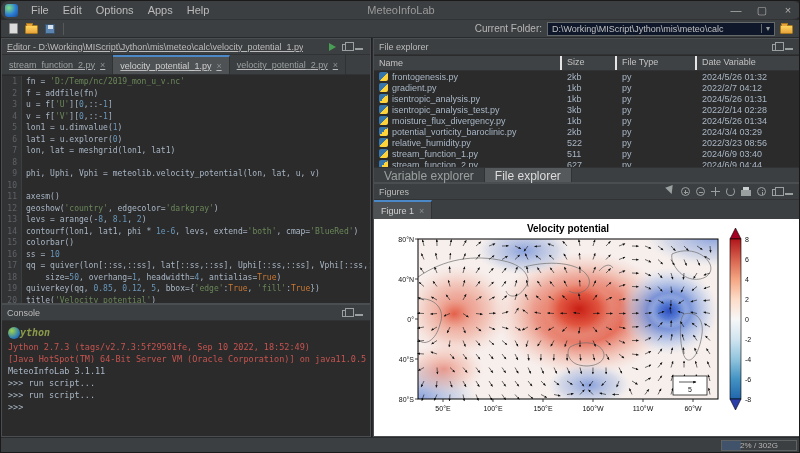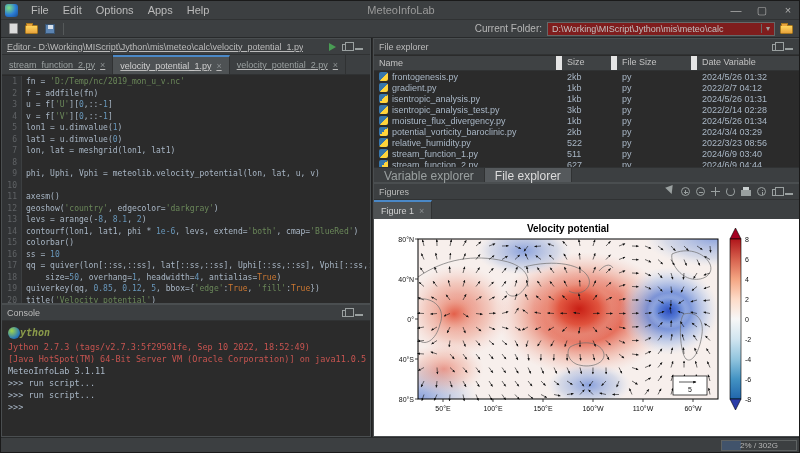--- a/index.html
+++ b/index.html
@@ -4,34 +4,34 @@
 <style>
   * { margin:0; padding:0; box-sizing:border-box; }
   html,body { background:#1e1e1e; }
   .app {
     position:relative; width:800px; height:453px; overflow:hidden;
     background:#2b2b2b; font-family:"Liberation Sans", sans-serif;
     color:#bbbbbb; font-size:11px; border:1px solid #1a1a1a;
   }
   
   .menubar{position:absolute;left:0;top:0;width:800px;height:19px;background:#3c3f41;
-    display:flex;align-items:center;border-bottom:1px solid #303233;}
+    display:flex;align-items:center;border-bottom:1px solid #303233;border-radius:8px;}
   .i-app{width:13px;height:13px;border-radius:3px;margin:0 6px 0 4px;flex:0 0 auto;
     background:radial-gradient(circle at 30% 30%, #7fe07f, #2b7bd4 55%, #174a8b);}
   .menu-item{padding:2px 7px;color:#bbbbbb;cursor:default;}
   .win-title{position:absolute;left:0;right:0;text-align:center;color:#9a9a9a;pointer-events:none;}
   .win-controls{margin-left:auto;display:flex;z-index:2;}
   .win-btn{width:26px;height:19px;display:flex;align-items:center;justify-content:center;color:#b0b0b0;font-size:11px;}
   .toolbar{position:absolute;left:0;top:19px;width:800px;height:18px;background:#3c3f41;
     display:flex;align-items:center;border-bottom:1px solid #282a2b;padding:0 4px;}
   .tb-group{display:flex;align-items:center;gap:7px;margin-left:4px;}
   .tb-sep{width:1px;height:12px;background:#55595a;margin:0 8px;}
   .tb-right{margin-left:auto;display:flex;align-items:center;gap:5px;padding-right:4px;}
   .cf-label{color:#b6b6b6;font-size:10px;}
-  .combo{display:flex;align-items:center;width:228px;height:14px;background:#7f1d1d;
+  .combo{display:flex;align-items:center;width:228px;height:14px;background:#0f172a;
     border:1px solid #646868;font-size:9px;color:#c0c0c0;}
   .combo .path{flex:1;padding:0 4px;white-space:nowrap;overflow:hidden;}
   .combo .arrow{width:13px;text-align:center;color:#9aa0a0;border-left:1px solid #646868;font-size:8px;}
   
   .icn{display:inline-block;position:relative;flex:0 0 auto;}
   .i-newfile{width:9px;height:11px;background:#dcdcdc;border:1px solid #8a8a8a;border-radius:1px;}
   .i-folder{width:13px;height:9px;background:linear-gradient(#ffd65e,#e8a33d);border:1px solid #a8781f;border-radius:1px;margin-top:2px;}
   .i-folder::before{content:"";position:absolute;top:-3px;left:0;width:5px;height:2px;background:#e8a33d;border:1px solid #a8781f;border-bottom:none;}
   .i-save{width:10px;height:10px;background:#5b83b0;border:1px solid #39536f;}
   .i-save::before{content:"";position:absolute;left:2px;top:0;width:5px;height:4px;background:#d8e2ec;}
@@ -80,21 +80,21 @@
   .logo-row{display:flex;align-items:center;height:15px;margin-bottom:1px;}
   .i-jython{width:12px;height:12px;border-radius:50%;
     background:radial-gradient(circle at 32% 32%, #9fd34a, #2a7ab8 65%, #174a8b);}
   .jython-word{font-style:italic;font-weight:bold;color:#8a9a4a;font-size:10px;}
   .cline{white-space:pre;}
   .cline.red{color:#C75450;}
   
   #fileexp{top:0;height:145px;}
   .ftable{position:absolute;top:17px;left:0;right:0;bottom:15px;overflow:hidden;font-size:9px;}
   .fthead{display:flex;height:15px;background:#3f4244;border-bottom:1px solid #303233;color:#c2c2c2;}
-  .fth{padding:1px 5px;border-right:6px solid #e5e5e5;white-space:nowrap;overflow:hidden;}
+  .fth{padding:1px 5px;border-right:2px solid #e5e5e5;white-space:nowrap;overflow:hidden;}
   .frow{display:flex;height:11px;align-items:center;color:#A9B7C6;}
   .fc{padding:0 5px;white-space:nowrap;overflow:hidden;}
   .c-name{width:188px;display:flex;align-items:center;gap:4px;}
   .c-size{width:55px;}
   .c-type{width:80px;}
   .c-date{flex:1;}
   .pyicon{width:9px;height:9px;border-radius:2px;flex:0 0 auto;
     background:linear-gradient(135deg,#3776AB 50%,#FFD43B 50%);}
   .bottom-tabs{position:absolute;left:0;right:0;bottom:0;height:15px;display:flex;
     background:#3c3f41;border-top:1px solid #303233;font-size:12px;}
@@ -181,21 +181,21 @@
             <span class="tclose">×</span>
           </div>
         </div>
       <div class="code-area">
         <div>
             <div class="code-line"><span class="gut">1</span><span class="ct"><span class="tk-p">fn = </span><span class="tk-s">'D:/Temp/nc/2019_mon_u_v.nc'</span></span></div>
             <div class="code-line"><span class="gut">2</span><span class="ct"><span class="tk-p">f = addfile(fn)</span></span></div>
             <div class="code-line"><span class="gut">3</span><span class="ct"><span class="tk-p">u = f[</span><span class="tk-s">'U'</span><span class="tk-p">][</span><span class="tk-n">0</span><span class="tk-p">,::-</span><span class="tk-n">1</span><span class="tk-p">]</span></span></div>
             <div class="code-line"><span class="gut">4</span><span class="ct"><span class="tk-p">v = f[</span><span class="tk-s">'V'</span><span class="tk-p">][</span><span class="tk-n">0</span><span class="tk-p">,::-</span><span class="tk-n">1</span><span class="tk-p">]</span></span></div>
             <div class="code-line"><span class="gut">5</span><span class="ct"><span class="tk-p">lon1 = u.dimvalue(</span><span class="tk-n">1</span><span class="tk-p">)</span></span></div>
-            <div class="code-line"><span class="gut">6</span><span class="ct"><span class="tk-p">lat1 = u.dimvalue(</span><span class="tk-n">0</span><span class="tk-p">)</span></span></div>
+            <div class="code-line"><span class="gut">6</span><span class="ct"><span class="tk-p">lat1 = u.explorer(</span><span class="tk-n">0</span><span class="tk-p">)</span></span></div>
             <div class="code-line"><span class="gut">7</span><span class="ct"><span class="tk-p">lon, lat = meshgrid(lon1, lat1)</span></span></div>
             <div class="code-line"><span class="gut">8</span><span class="ct"></span></div>
             <div class="code-line"><span class="gut">9</span><span class="ct"><span class="tk-p">phi, Uphi, Vphi = meteolib.velocity_potential(lon, lat, u, v)</span></span></div>
             <div class="code-line"><span class="gut">10</span><span class="ct"></span></div>
             <div class="code-line"><span class="gut">11</span><span class="ct"><span class="tk-p">axesm()</span></span></div>
             <div class="code-line"><span class="gut">12</span><span class="ct"><span class="tk-p">geoshow(</span><span class="tk-s">'country'</span><span class="tk-p">, edgecolor=</span><span class="tk-s">'darkgray'</span><span class="tk-p">)</span></span></div>
             <div class="code-line"><span class="gut">13</span><span class="ct"><span class="tk-p">levs = arange(-</span><span class="tk-n">8</span><span class="tk-p">, </span><span class="tk-n">8.1</span><span class="tk-p">, </span><span class="tk-n">2</span><span class="tk-p">)</span></span></div>
             <div class="code-line"><span class="gut">14</span><span class="ct"><span class="tk-p">contourf(lon1, lat1, phi * </span><span class="tk-n">1e-6</span><span class="tk-p">, levs, extend=</span><span class="tk-s">'both'</span><span class="tk-p">, cmap=</span><span class="tk-s">'BlueRed'</span><span class="tk-p">)</span></span></div>
             <div class="code-line"><span class="gut">15</span><span class="ct"><span class="tk-p">colorbar()</span></span></div>
             <div class="code-line"><span class="gut">16</span><span class="ct"><span class="tk-p">ss = </span><span class="tk-n">10</span></span></div>
@@ -239,21 +239,21 @@
         <span class="ptitle">File explorer</span>
         <span class="picons">
           <span class="icn i-float"></span>
           <span class="icn i-min"></span>
         </span>
       </div>
       <div class="ftable">
         <div class="fthead">
           <span class="fth c-name">Name</span>
           <span class="fth c-size">Size</span>
-          <span class="fth c-type">File Size</span>
+          <span class="fth c-type">File Type</span>
           <span class="fth c-date" style="border-right:none">Date Variable</span>
         </div>
         <div>
             <div class="frow">
               <span class="fc c-name">
                 <span class="pyicon"></span>
                 <span>frontogenesis.py</span>
               </span>
               <span class="fc c-size">2kb</span>
               <span class="fc c-type">py</span>

